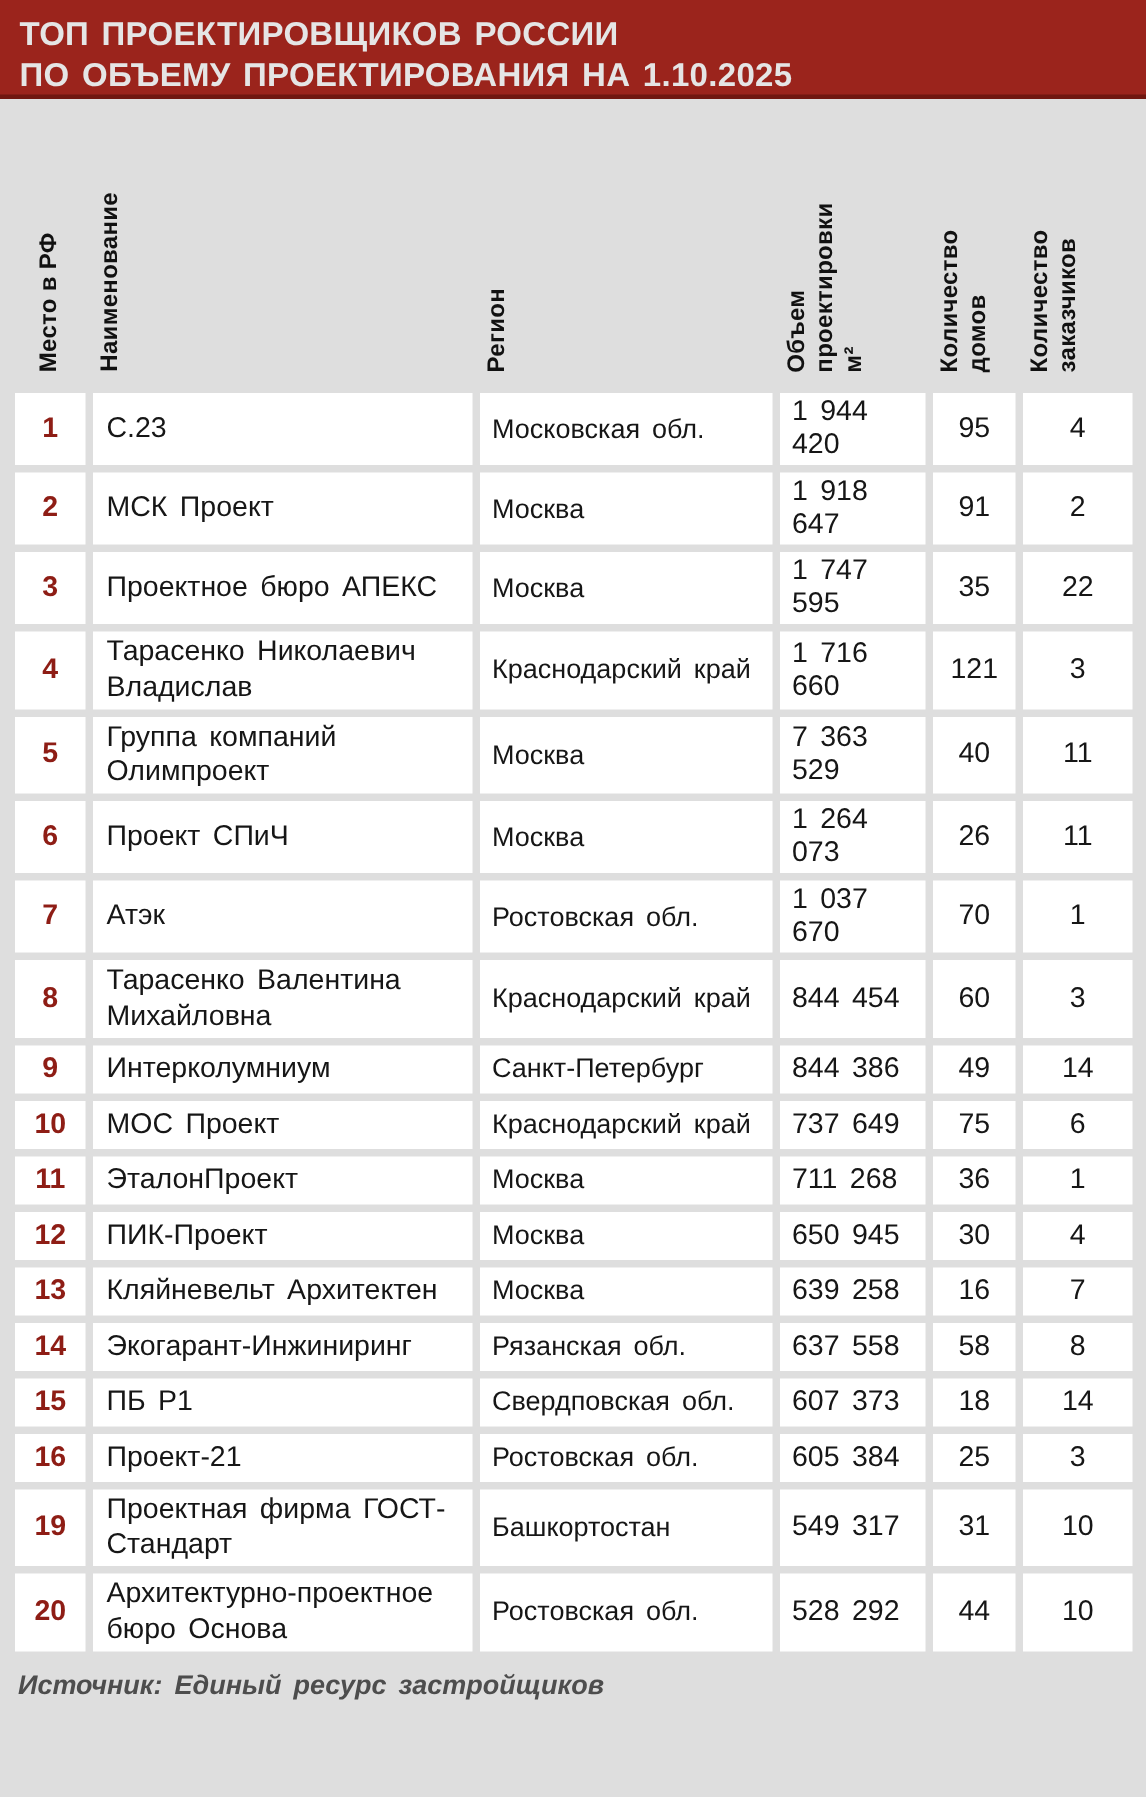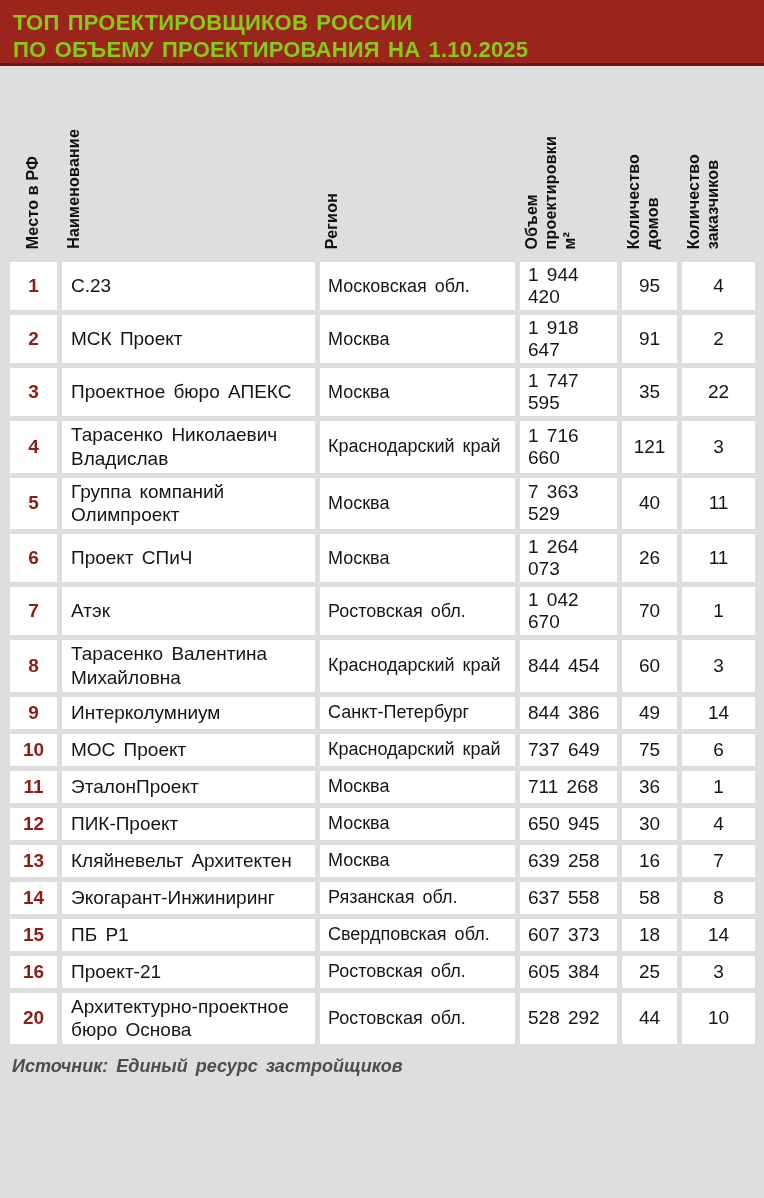--- a/index.html
+++ b/index.html
@@ -10,21 +10,21 @@
   body {
     width: 764px;
     height: 1198px;
     background: #dedede;
     overflow: hidden;
   }
   .banner {
     height: 66px;
     background: #9b241c;
     border-bottom: 3px solid #701710;
-    color: #84cc16;
+    color: #e5e5e5;
     padding: 9px 14px 0 13px;
   }
   .banner h1 {
     font-size: 22px;
     line-height: 1.23;
     font-weight: bold;
     letter-spacing: 0.2px;
     word-spacing: 2px;
     white-space: pre-line;
   }
@@ -173,21 +173,21 @@
       <td class="name">Проект СПиЧ</td>
       <td class="region">Москва</td>
       <td class="volume">1 264 073</td>
       <td class="houses">26</td>
       <td class="customers">11</td>
     </tr>
     <tr>
       <td class="place">7</td>
       <td class="name">Атэк</td>
       <td class="region">Ростовская обл.</td>
-      <td class="volume">1 042 670</td>
+      <td class="volume">1 037 670</td>
       <td class="houses">70</td>
       <td class="customers">1</td>
     </tr>
     <tr>
       <td class="place">8</td>
       <td class="name">Тарасенко Валентина Михайловна</td>
       <td class="region">Краснодарский край</td>
       <td class="volume">844 454</td>
       <td class="houses">60</td>
       <td class="customers">3</td>
@@ -250,20 +250,28 @@
     </tr>
     <tr>
       <td class="place">16</td>
       <td class="name">Проект-21</td>
       <td class="region">Ростовская обл.</td>
       <td class="volume">605 384</td>
       <td class="houses">25</td>
       <td class="customers">3</td>
     </tr>
     <tr>
+      <td class="place">19</td>
+      <td class="name">Проектная фирма ГОСТ-Стандарт</td>
+      <td class="region">Башкортостан</td>
+      <td class="volume">549 317</td>
+      <td class="houses">31</td>
+      <td class="customers">10</td>
+    </tr>
+    <tr>
       <td class="place">20</td>
       <td class="name">Архитектурно-проектное бюро Основа</td>
       <td class="region">Ростовская обл.</td>
       <td class="volume">528 292</td>
       <td class="houses">44</td>
       <td class="customers">10</td>
     </tr>
   </tbody>
 </table>
 

